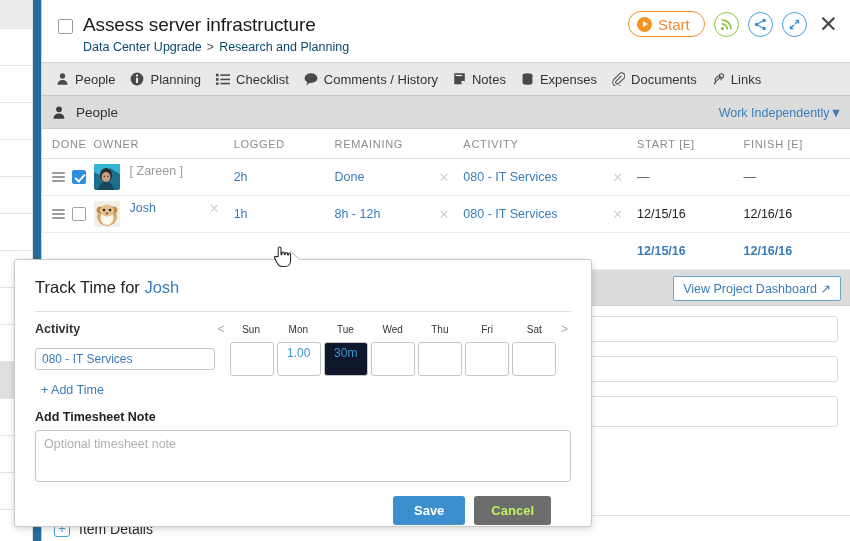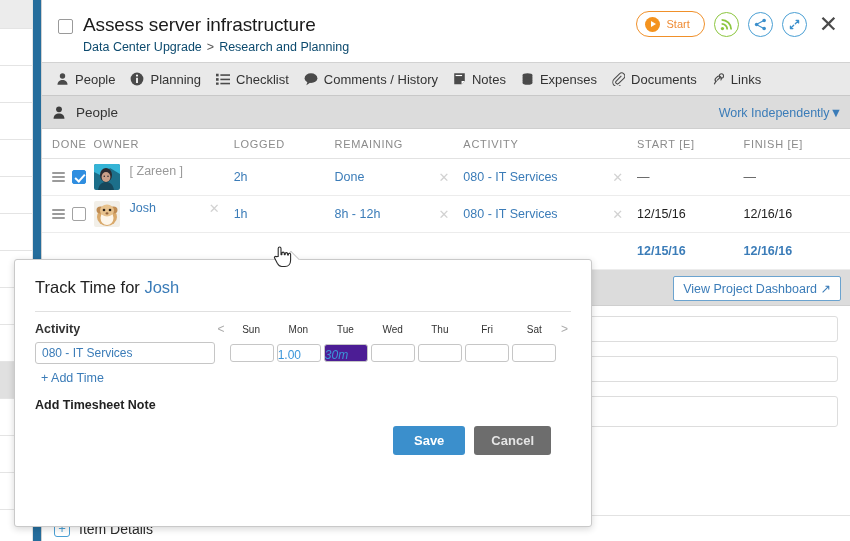--- a/index.html
+++ b/index.html
@@ -53,21 +53,21 @@
   .breadcrumb a { color:#0c4a6e; text-decoration:none; }
 
   .hdr-actions {
     position:absolute; right:12px; top:11px;
     display:flex; align-items:center; gap:9px;
   }
   .btn-start {
     display:flex; align-items:center; gap:6px;
     border:1px solid #f0902a; border-radius:13px;
     height:26px; padding:0 14px 0 8px; background:#fff;
-    color:#ef8b33; font-size:11px;
+    color:#ef8b33; font-size:15px;
   }
   .play-circle {
     width:15px;height:15px;border-radius:50%;background:#f4931f;
     display:flex;align-items:center;justify-content:center;
   }
   .play-circle i {
     width:0;height:0;border-left:5px solid #fff;
     border-top:3.5px solid transparent;border-bottom:3.5px solid transparent;
     margin-left:2px; display:block;
   }
@@ -187,33 +187,33 @@
 
   .grid-row { display:flex; align-items:center; margin-top:6px; }
   .inp-act {
     width:190px; height:22px; border:1px solid #c6c6c6; border-radius:3px;
     font-size:12px; color:#3b7cb8; padding:0 6px; background:#fff;
     display:flex; align-items:center;
   }
   .spacer14 { width:14px; }
   .day-cellwrap { width:50px; display:flex; justify-content:center; }
   .inp-day {
-    width:44px; height:18px; border:1px solid #c6c6c6; border-radius:3px;
-    font-size:12px; color:#3b96d9; line-height:20px; background:#fff;
-  }
-  .inp-day.hl { background:#4c1d95; color:#3b96d9;font-style:italic; }
+    width:44px; height:34px; border:1px solid #c6c6c6; border-radius:3px;
+    font-size:12px; color:#3b96d9; text-align:center; line-height:20px; background:#fff;
+  }
+  .inp-day.hl { background:#0f172a; color:#3b96d9; }
   .add-time { color:#3b7cb8; font-size:12.5px; margin:7px 0 0 6px; }
   .note-lbl { font-weight:bold; font-size:12.5px; color:#222; margin-top:13px; }
   .note-box {
     margin-top:6px; height:52px; border:1px solid #c6c6c6; border-radius:4px;
     color:#b0b0b0; font-size:12.5px; padding:6px 8px; background:#fff;
   }
   .m-foot { display:flex; justify-content:flex-end; gap:9px; padding:14px 20px 0 20px; }
   .btn-save { background:#3b8fcc; color:#fff; border:none; font-size:13px; padding:7px 21px; border-radius:3px; font-weight:bold;}
-  .btn-cancel { background:#6d6d6d; color:#e5e5e5; border:none; font-size:13px; padding:7px 17px; border-radius:3px; font-weight:bold;}
+  .btn-cancel { background:#6d6d6d; color:#bef264; border:none; font-size:13px; padding:7px 17px; border-radius:3px; font-weight:bold;}
 
   
   #hand-cursor { position:absolute; left:272px; top:244px; z-index:45; }
 </style>
 </head>
 <body>
 
 <div id="bg-grid">
   <div class="gcell head"></div>
   <div class="gcell"></div>
@@ -557,20 +557,21 @@
         </div>
       <div class="day-cellwrap">
           <div class="inp-day"></div>
         </div>
       <div class="spacer14"></div>
     </div>
 
     <div class="add-time">+ Add Time</div>
 
     <div class="note-lbl">Add Timesheet Note</div>
+    <div class="note-box">Optional timesheet note</div>
 
     <div class="m-foot">
       <button class="btn-save">Save</button>
       <button class="btn-cancel">Cancel</button>
     </div>
   </div>
 </div>
 
 <svg id="hand-cursor" width="20" height="24" viewBox="0 0 20 24">
   <path d="M6.2 12.5V4.4a1.4 1.4 0 0 1 2.8 0v6.2h.9V9.3a1.2 1.2 0 0 1 2.4 0v1.3h.9V9.8a1.2 1.2 0 0 1 2.4 0v1.1h.8v-.6a1.1 1.1 0 0 1 2.2 0v5.6c0 3.7-2.1 6.6-5.6 6.6H9.7c-2.4 0-3.3-1.3-4.4-3.3L2.6 14c-.5-.9.6-2 1.6-1.4z" fill="#ffffff" stroke="#2b2b2b" stroke-width="1.1" stroke-linejoin="round"></path>

